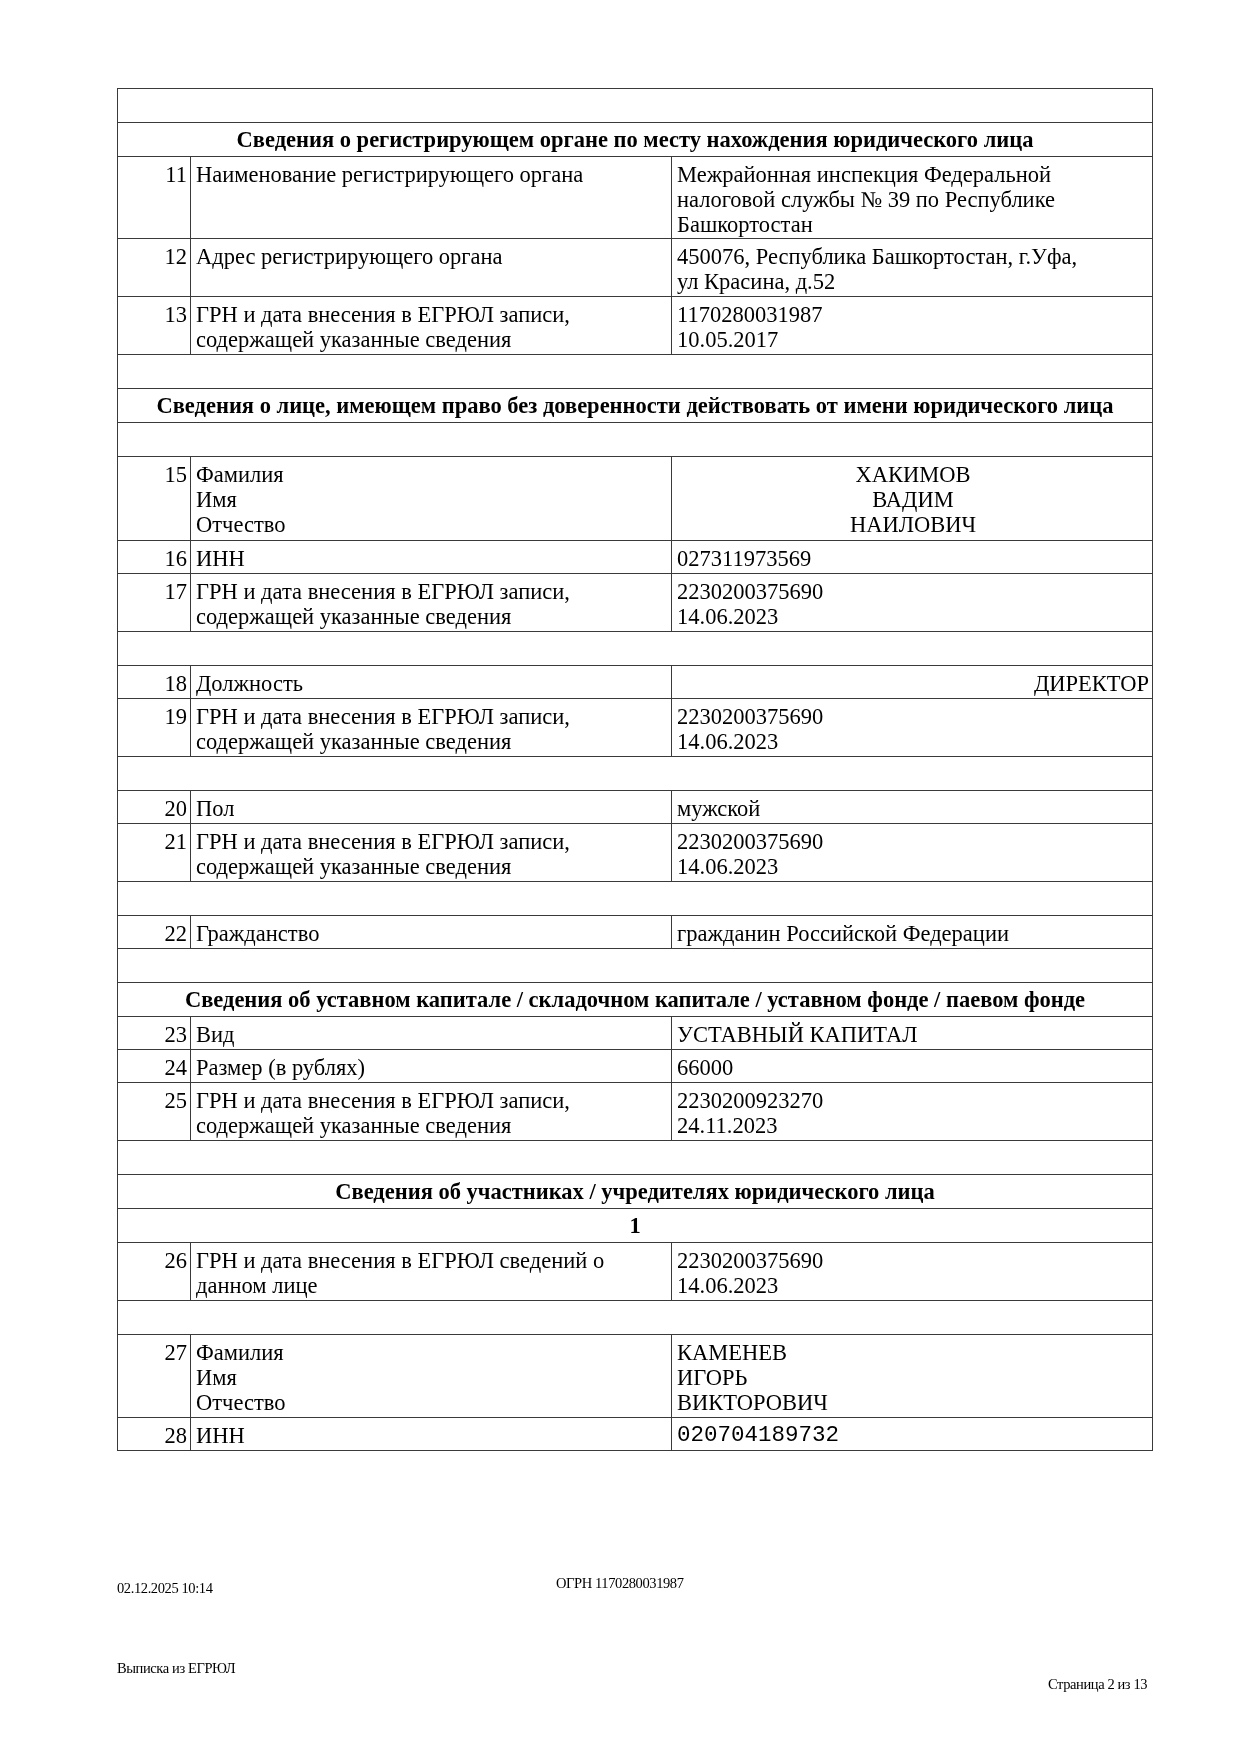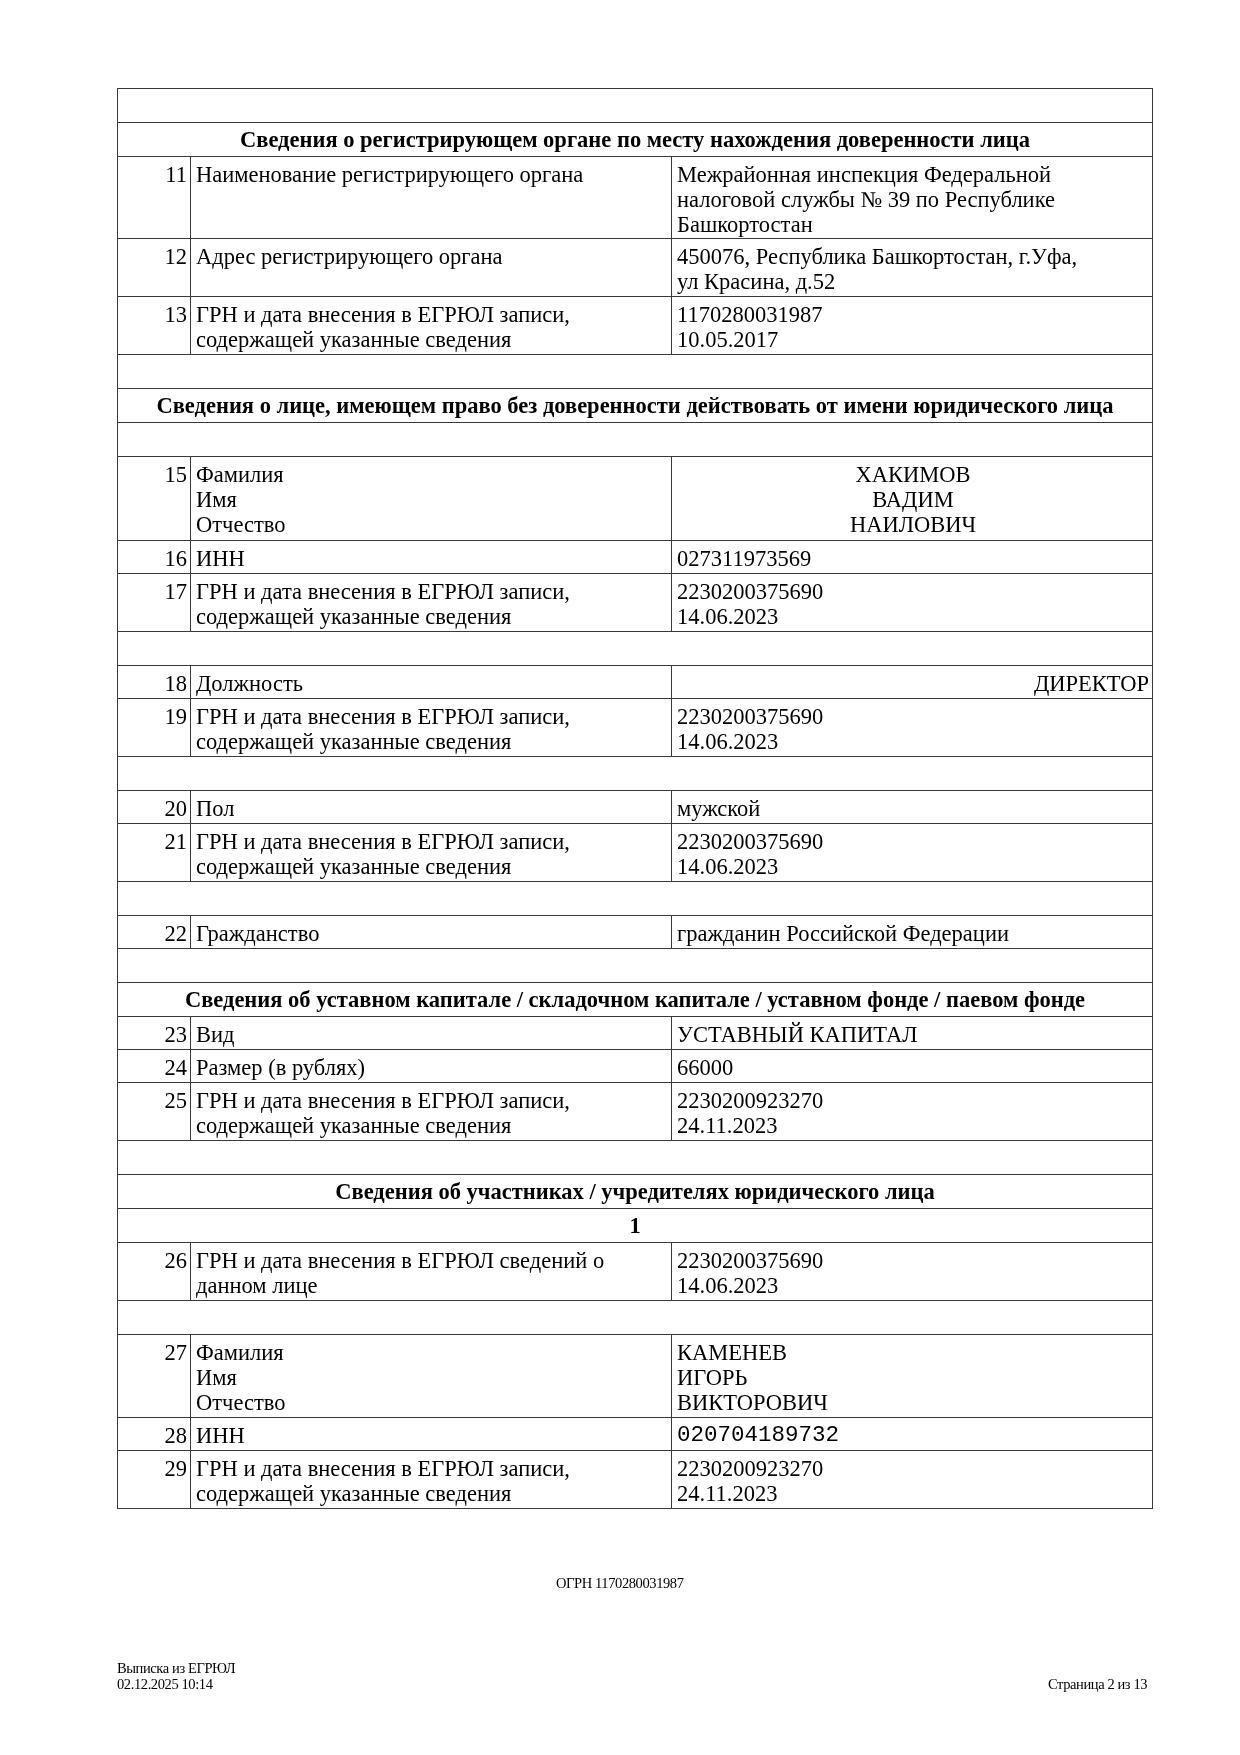--- a/index.html
+++ b/index.html
@@ -37,21 +37,21 @@
   <colgroup>
       <col class="c1">
       <col class="c2">
       <col class="c3">
     </colgroup>
   <tbody id="doc-body">
       <tr class="empty">
         <td colspan="3"></td>
       </tr>
       <tr class="section">
-        <td colspan="3">Сведения о регистрирующем органе по месту нахождения доверенности лица</td>
+        <td colspan="3">Сведения о регистрирующем органе по месту нахождения юридического лица</td>
       </tr>
       <tr>
         <td class="num multiline" style="height: 82px; box-sizing: border-box;">11</td>
         <td class="lbl multiline" style="height: 82px; box-sizing: border-box;">Наименование регистрирующего органа</td>
         <td class="val multiline" style="height: 82px; box-sizing: border-box;">Межрайонная инспекция Федеральной
 налоговой службы № 39 по Республике
 Башкортостан</td>
       </tr>
       <tr>
         <td class="num multiline" style="height: 58px; box-sizing: border-box;">12</td>
@@ -183,26 +183,19 @@
 Отчество</td>
         <td class="val multiline" style="height: 83px; box-sizing: border-box;">КАМЕНЕВ
 ИГОРЬ
 ВИКТОРОВИЧ</td>
       </tr>
       <tr>
         <td class="num multiline" style="height: 33px; box-sizing: border-box;">28</td>
         <td class="lbl multiline" style="height: 33px; box-sizing: border-box;">ИНН</td>
         <td class="val multiline" style="height: 33px; box-sizing: border-box; font-family: Liberation Mono, monospace;">020704189732</td>
       </tr>
-      <tr>
-        <td class="num multiline" style="height: 58px; box-sizing: border-box;">29</td>
-        <td class="lbl multiline" style="height: 58px; box-sizing: border-box;">ГРН и дата внесения в ЕГРЮЛ записи,
-содержащей указанные сведения</td>
-        <td class="val multiline" style="height: 58px; box-sizing: border-box;">2230200923270
-24.11.2023</td>
-      </tr>
     </tbody>
 </table>
 
 <div class="footer" style="left:117px; top:1660px;">Выписка из ЕГРЮЛ</div>
-<div class="footer" style="left:117px; top:1676px;">02.12.2025 10:14</div>
+<div class="footer" style="left:117px; top:1580px;">02.12.2025 10:14</div>
 <div class="footer" style="left:556px; top:1575px;">ОГРН 1170280031987</div>
 <div class="footer" style="left:1048px; top:1676px;">Страница 2 из 13</div>
 
 </body></html>

